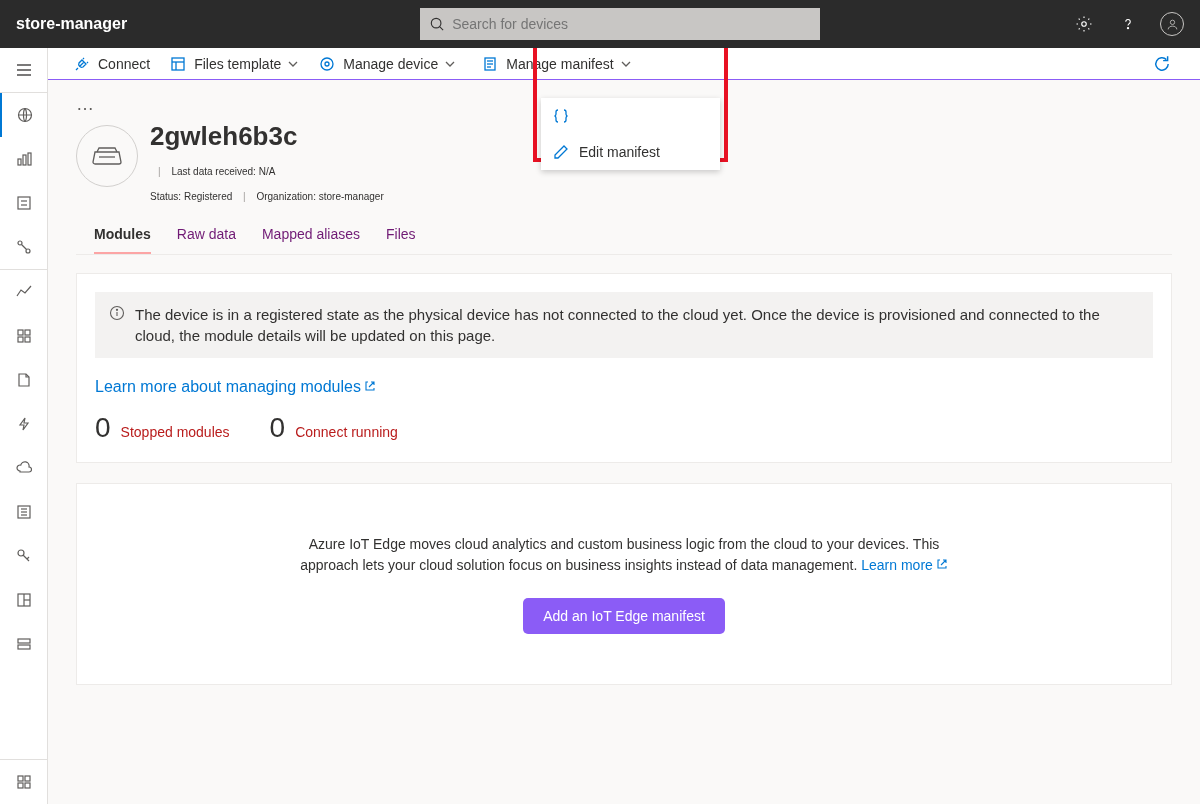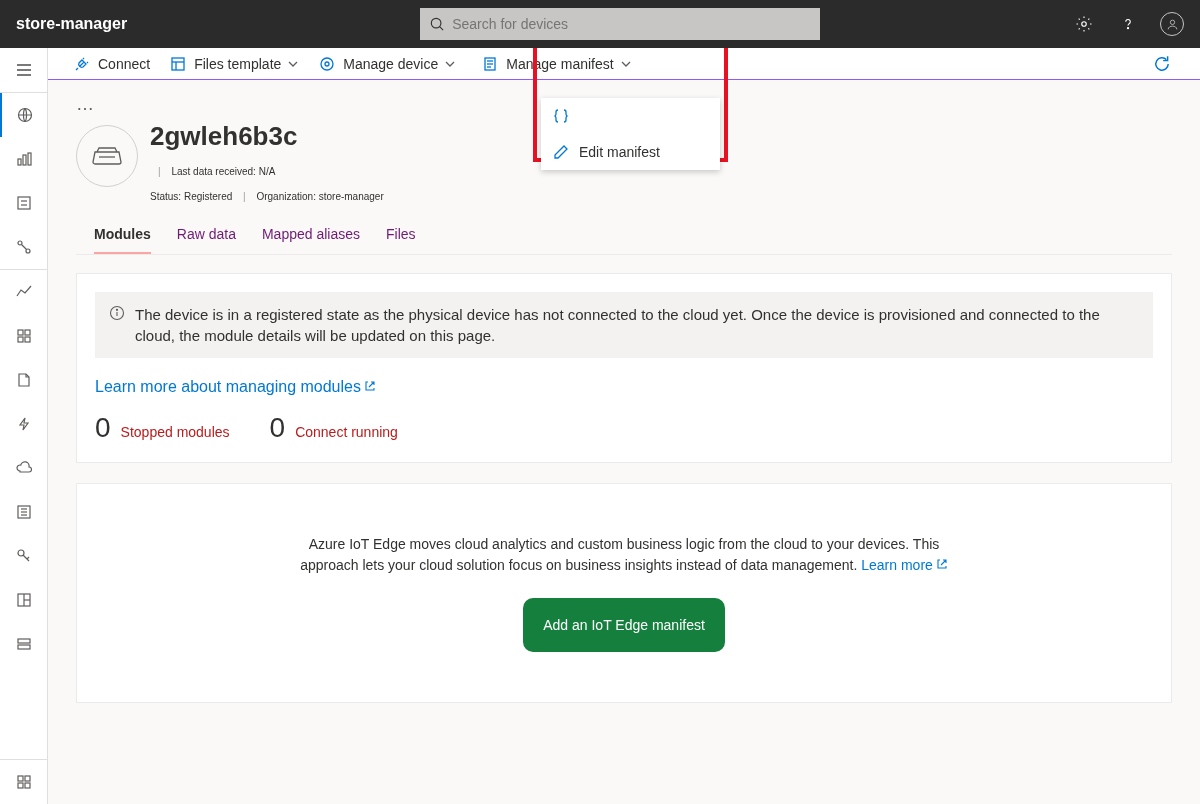--- a/index.html
+++ b/index.html
@@ -45,21 +45,21 @@
   .info-bar { background:#f3f2f1; padding:12px 14px; display:flex; gap:10px; font-size:15px; color:#323130; line-height:1.4; }
   .link { color:#0078d4; text-decoration:none; cursor:pointer; }
   .counts { display:flex; gap:40px; margin-top:16px; align-items:center; }
   .count { display:flex; align-items:baseline; gap:10px; }
   .count .n { font-size:28px; color:#323130; font-weight:400; }
   .count .l { font-size:14px; color:#b91c1c; }
 
   .panel2 { background:#fff; border:1px solid #edebe9; margin-top:20px; padding:50px 220px; text-align:center; }
   .panel2 h2 { font-size:18px; font-weight:600; color:#323130; margin-bottom:16px; }
   .panel2 p { font-size:14px; color:#323130; line-height:1.5; margin-bottom:22px; }
-  .primary-btn { background:#15803d; color:#fff; border:none; padding:19px 20px; font-size:14px; cursor:pointer; border-radius:10px; }
+  .primary-btn { background:#8b5cf6; color:#fff; border:none; padding:10px 20px; font-size:14px; cursor:pointer; border-radius:5px; }
   .ext-icon { display:inline-block; vertical-align:baseline; margin-left:3px; }
 </style>
 </head>
 <body>
 
 <div class="top-bar">
   <div class="app-name">store-manager</div>
   <div class="search-box">
     <svg width="14" height="14" viewBox="0 0 16 16" fill="none" stroke="#323130" stroke-width="1.3">
         <circle cx="7" cy="7" r="5.5"></circle>

